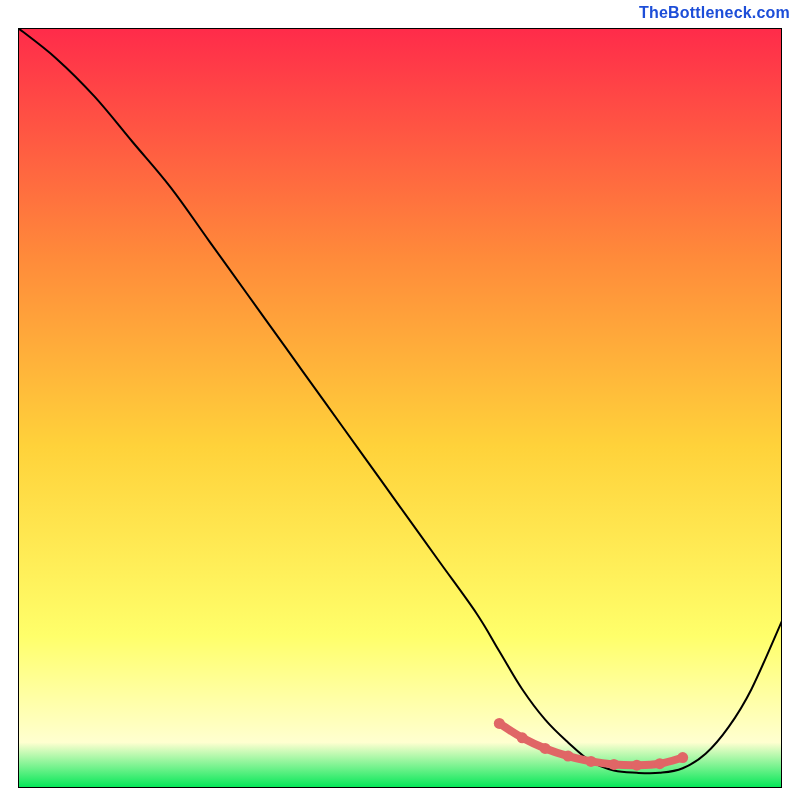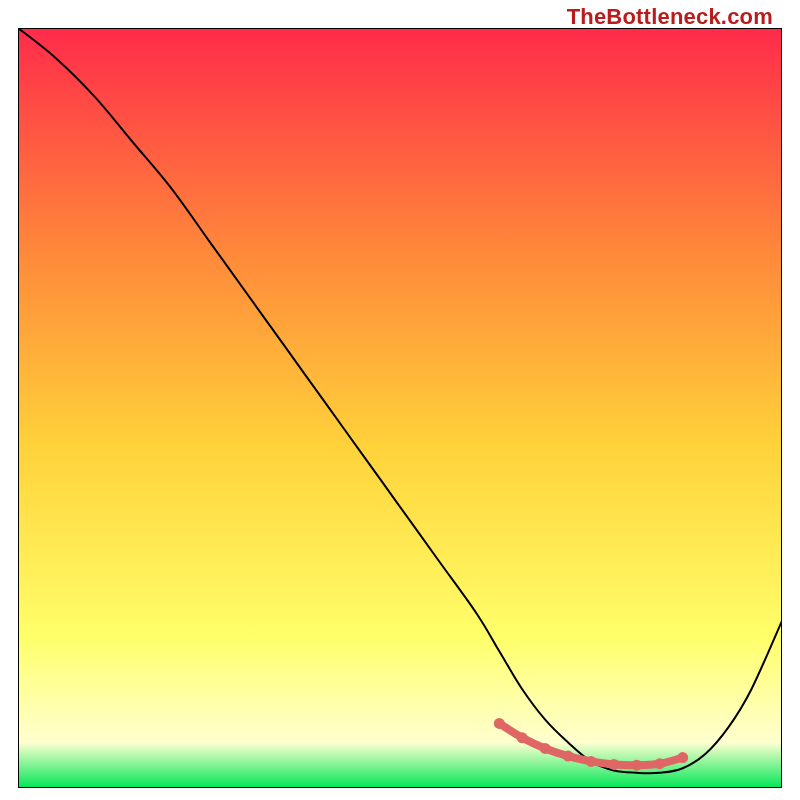--- a/index.html
+++ b/index.html
@@ -12,24 +12,24 @@
     overflow: hidden;
   }
   .stage {
     position: relative;
     width: 800px;
     height: 800px;
   }
   .watermark {
     position: absolute;
     top: 4px;
-    right: 27px;
-    font-size: 22px;
+    right: 10px;
+    font-size: 16px;
     font-weight: 600;
-    color: #b91c1c;
+    color: #1d4ed8;
     letter-spacing: 0.2px;
     user-select: none;
   }
   .plot {
     position: absolute;
     left: 18px;
     top: 28px;
     width: 764px;
     height: 760px;
   }

